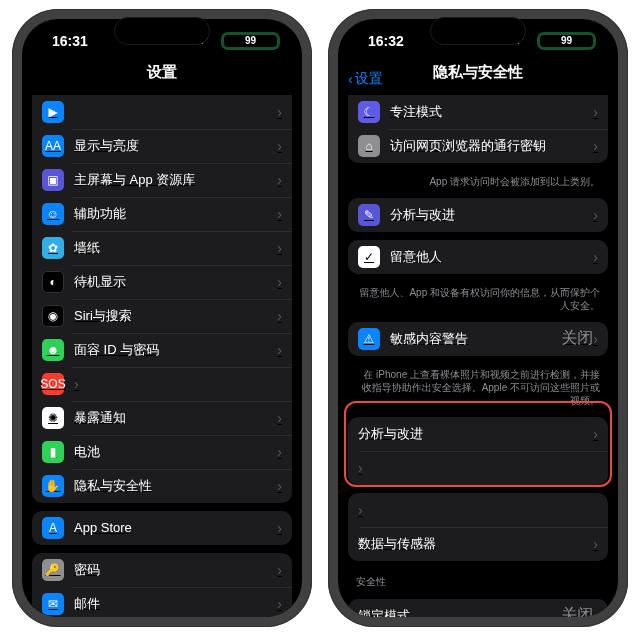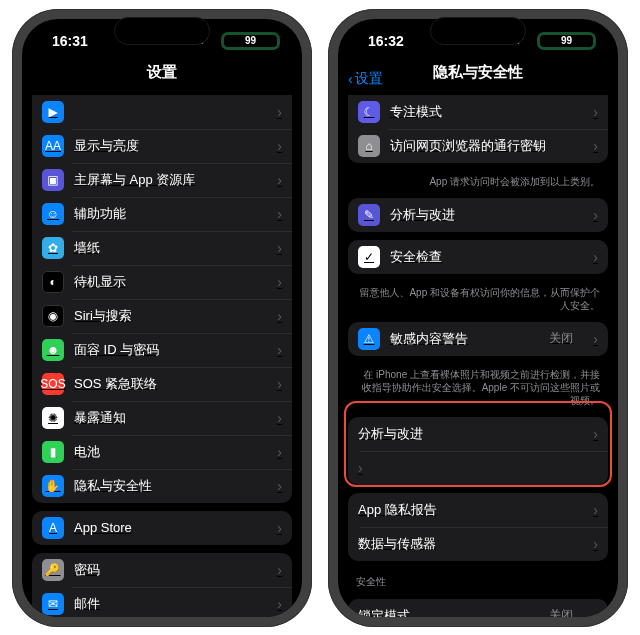--- a/index.html
+++ b/index.html
@@ -109,21 +109,21 @@
   .row.noicon + .row.noicon::before { left: 12px; }
   .icon {
     width: 22px; height: 22px;
     border-radius: 5px;
     margin-right: 10px;
     display:flex; align-items:center; justify-content:center;
     font-size: 12px; color:#fff;
     flex-shrink:0;
   }
   .label { flex:1; color:#fff; }
-  .value { color:#8e8e93; font-size:12px; margin-right:20px;}
+  .value { color:#8e8e93; font-size:16px; margin-right:0;}
   .chev { color:#5a5a5e; font-size:14px; }
   .footer-text {
     color:#8e8e93; font-size:10px;
     padding: 4px 18px 2px;
     line-height:1.3;
     text-align:right;
   }
   .header-text {
     color:#8e8e93; font-size:10px;
     padding: 6px 18px 2px;
@@ -198,21 +198,20 @@
             <span class="label">Siri与搜索</span>
             <span class="chev">›</span>
           </div>
           <div class="row">
             <span class="icon c-green">☻</span>
             <span class="label">面容 ID 与密码</span>
             <span class="chev">›</span>
           </div>
           <div class="row">
             <span class="icon c-red">SOS</span>
-            <span class="label">SOS 紧急联络</span>
             <span class="chev">›</span>
           </div>
           <div class="row">
             <span class="icon c-white">✺</span>
             <span class="label">暴露通知</span>
             <span class="chev">›</span>
           </div>
           <div class="row">
             <span class="icon c-green">▮</span>
             <span class="label">电池</span>
@@ -286,21 +285,21 @@
       <div class="group" id="rg2">
           <div class="row">
             <span class="icon c-purple">✎</span>
             <span class="label">分析与改进</span>
             <span class="chev">›</span>
           </div>
         </div>
       <div class="group" id="rg3">
           <div class="row">
             <span class="icon c-white">✓</span>
-            <span class="label">安全检查</span>
+            <span class="label">留意他人</span>
             <span class="chev">›</span>
           </div>
         </div>
       <div class="footer-text">留意他人、App 和设备有权访问你的信息，从而保护个人安全。</div>
       <div class="group" id="rg4">
           <div class="row">
             <span class="icon c-blue">⚠</span>
             <span class="label">敏感内容警告</span>
             <span class="value">关闭</span>
             <span class="chev">›</span>
@@ -311,21 +310,20 @@
           <div class="row noicon">
             <span class="label">分析与改进</span>
             <span class="chev">›</span>
           </div>
           <div class="row noicon">
             <span class="chev">›</span>
           </div>
         </div>
       <div class="group" id="rg6">
           <div class="row noicon">
-            <span class="label">App 隐私报告</span>
             <span class="chev">›</span>
           </div>
           <div class="row noicon">
             <span class="label">数据与传感器</span>
             <span class="chev">›</span>
           </div>
         </div>
       <div class="header-text">安全性</div>
       <div class="group" id="rg7">
           <div class="row noicon">

